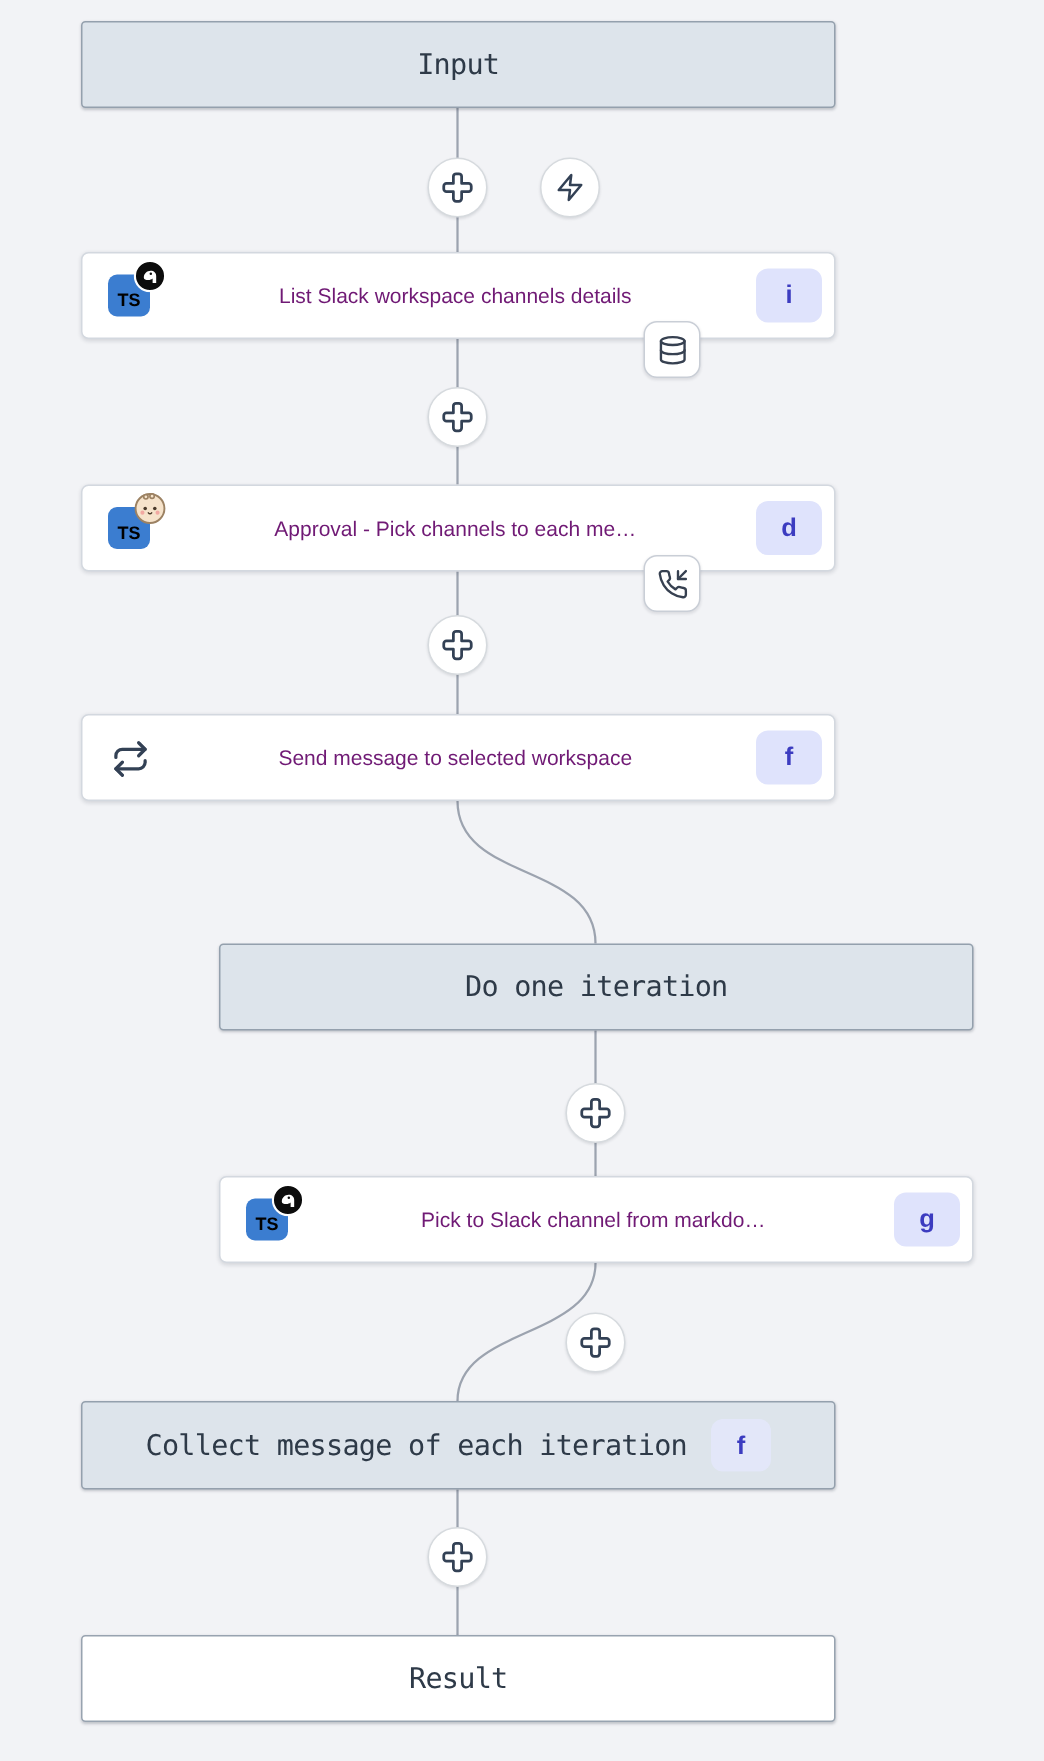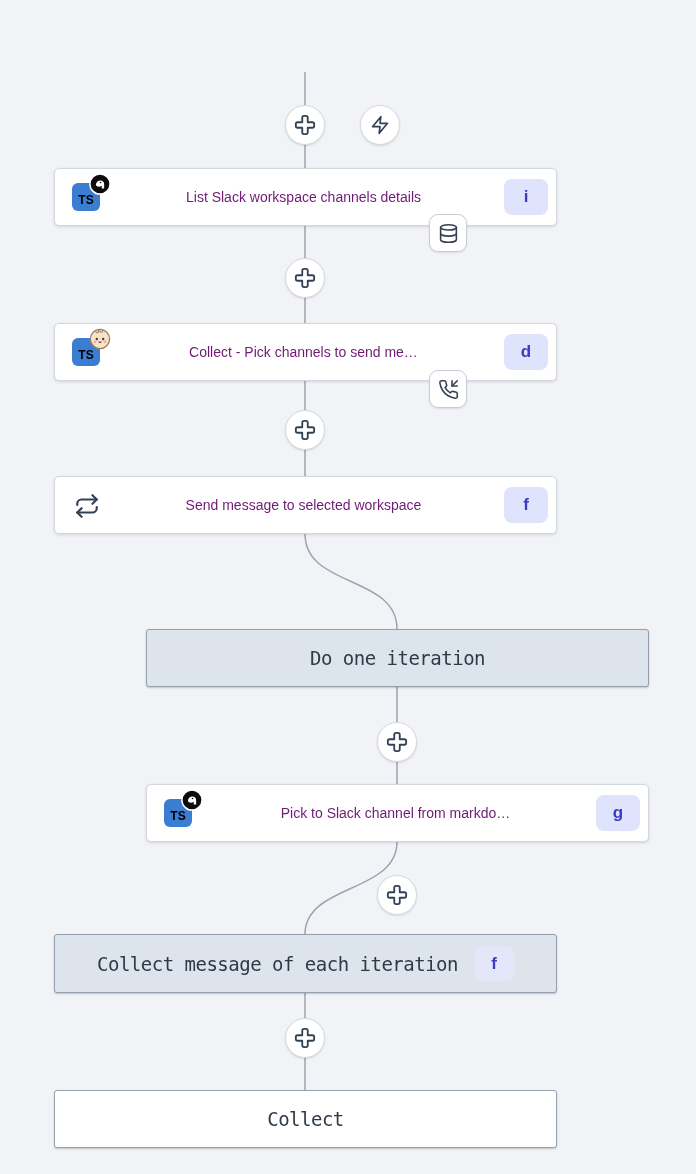--- a/index.html
+++ b/index.html
@@ -95,20 +95,23 @@
       <path d="M305 72 V168"></path>
       <path d="M305 226 V323"></path>
       <path d="M305 381 V476"></path>
       <path d="M305 534 C305 588 397 575 397 629"></path>
       <path d="M397 687 V784"></path>
       <path d="M397 842 C397 893 305 884 305 934"></path>
       <path d="M305 993 V1090"></path>
     </g>
   </svg>
 
+  <div class="label-box" style="left:54px;top:14px;">
+    <span>Input</span>
+  </div>
 
   <button class="circle-btn" style="left:285px;top:105px;">
     <svg width="22" height="22" viewBox="0 0 24 24">
       <path d="M11 2a2 2 0 0 0-2 2v5H4a2 2 0 0 0-2 2v2a2 2 0 0 0 2 2h5v5a2 2 0 0 0 2 2h2a2 2 0 0 0 2-2v-5h5a2 2 0 0 0 2-2v-2a2 2 0 0 0-2-2h-5V4a2 2 0 0 0-2-2h-2z" fill="#fff" stroke="#334155" stroke-width="2" stroke-linejoin="round"></path>
     </svg>
   </button>
   <button class="circle-btn" style="left:360px;top:105px;">
     <svg width="20" height="20" viewBox="0 0 24 24">
       <polygon points="13 2 3 14 12 14 11 22 21 10 12 10 13 2" fill="none" stroke="#334155" stroke-width="2" stroke-linejoin="round"></polygon>
     </svg>
@@ -151,21 +154,21 @@
         <circle cx="12" cy="12" r="10.5" fill="#f6e3cb" stroke="#9c8263" stroke-width="1.4"></circle>
         <circle cx="9" cy="3.5" r="1.6" fill="#f6e3cb" stroke="#9c8263" stroke-width="1.2"></circle>
         <circle cx="13.5" cy="3" r="1.6" fill="#f6e3cb" stroke="#9c8263" stroke-width="1.2"></circle>
         <circle cx="8.5" cy="12" r="1.3" fill="#4a3a2a"></circle>
         <circle cx="15.5" cy="12" r="1.3" fill="#4a3a2a"></circle>
         <circle cx="6.5" cy="15" r="1.5" fill="#f2a9a2"></circle>
         <circle cx="17.5" cy="15" r="1.5" fill="#f2a9a2"></circle>
         <path d="M10.8 15.2c.7.9 1.7.9 2.4 0" stroke="#4a3a2a" stroke-width="1.1" fill="none" stroke-linecap="round"></path>
       </svg>
     </div>
-    <div class="node-title">Collect - Pick channels to send me…</div>
+    <div class="node-title">Approval - Pick channels to each me…</div>
     <div class="id-badge">d</div>
   </div>
   <button class="attach-btn" style="left:429px;top:370px;">
     <svg width="21" height="21" viewBox="0 0 24 24" fill="none" stroke="#374151" stroke-width="1.8" stroke-linecap="round" stroke-linejoin="round">
       <polyline points="16 2 16 8 22 8"></polyline>
       <line x1="22" y1="2" x2="16" y2="8"></line>
       <path d="M22 16.92v3a2 2 0 0 1-2.18 2 19.79 19.79 0 0 1-8.63-3.07 19.5 19.5 0 0 1-6-6 19.79 19.79 0 0 1-3.07-8.67A2 2 0 0 1 4.11 2h3a2 2 0 0 1 2 1.72 12.84 12.84 0 0 0 .7 2.81 2 2 0 0 1-.45 2.11L8.09 9.91a16 16 0 0 0 6 6l1.27-1.27a2 2 0 0 1 2.11-.45 12.84 12.84 0 0 0 2.81.7A2 2 0 0 1 22 16.92z"></path>
     </svg>
   </button>
 
@@ -222,16 +225,16 @@
     <span class="inline-badge">f</span>
   </div>
 
   <button class="circle-btn" style="left:285px;top:1018px;">
     <svg width="22" height="22" viewBox="0 0 24 24">
       <path d="M11 2a2 2 0 0 0-2 2v5H4a2 2 0 0 0-2 2v2a2 2 0 0 0 2 2h5v5a2 2 0 0 0 2 2h2a2 2 0 0 0 2-2v-5h5a2 2 0 0 0 2-2v-2a2 2 0 0 0-2-2h-5V4a2 2 0 0 0-2-2h-2z" fill="#fff" stroke="#334155" stroke-width="2" stroke-linejoin="round"></path>
     </svg>
   </button>
 
   <div class="label-box white" style="left:54px;top:1090px;">
-    <span>Collect</span>
+    <span>Result</span>
   </div>
 
 </div>
 
 </body></html>

